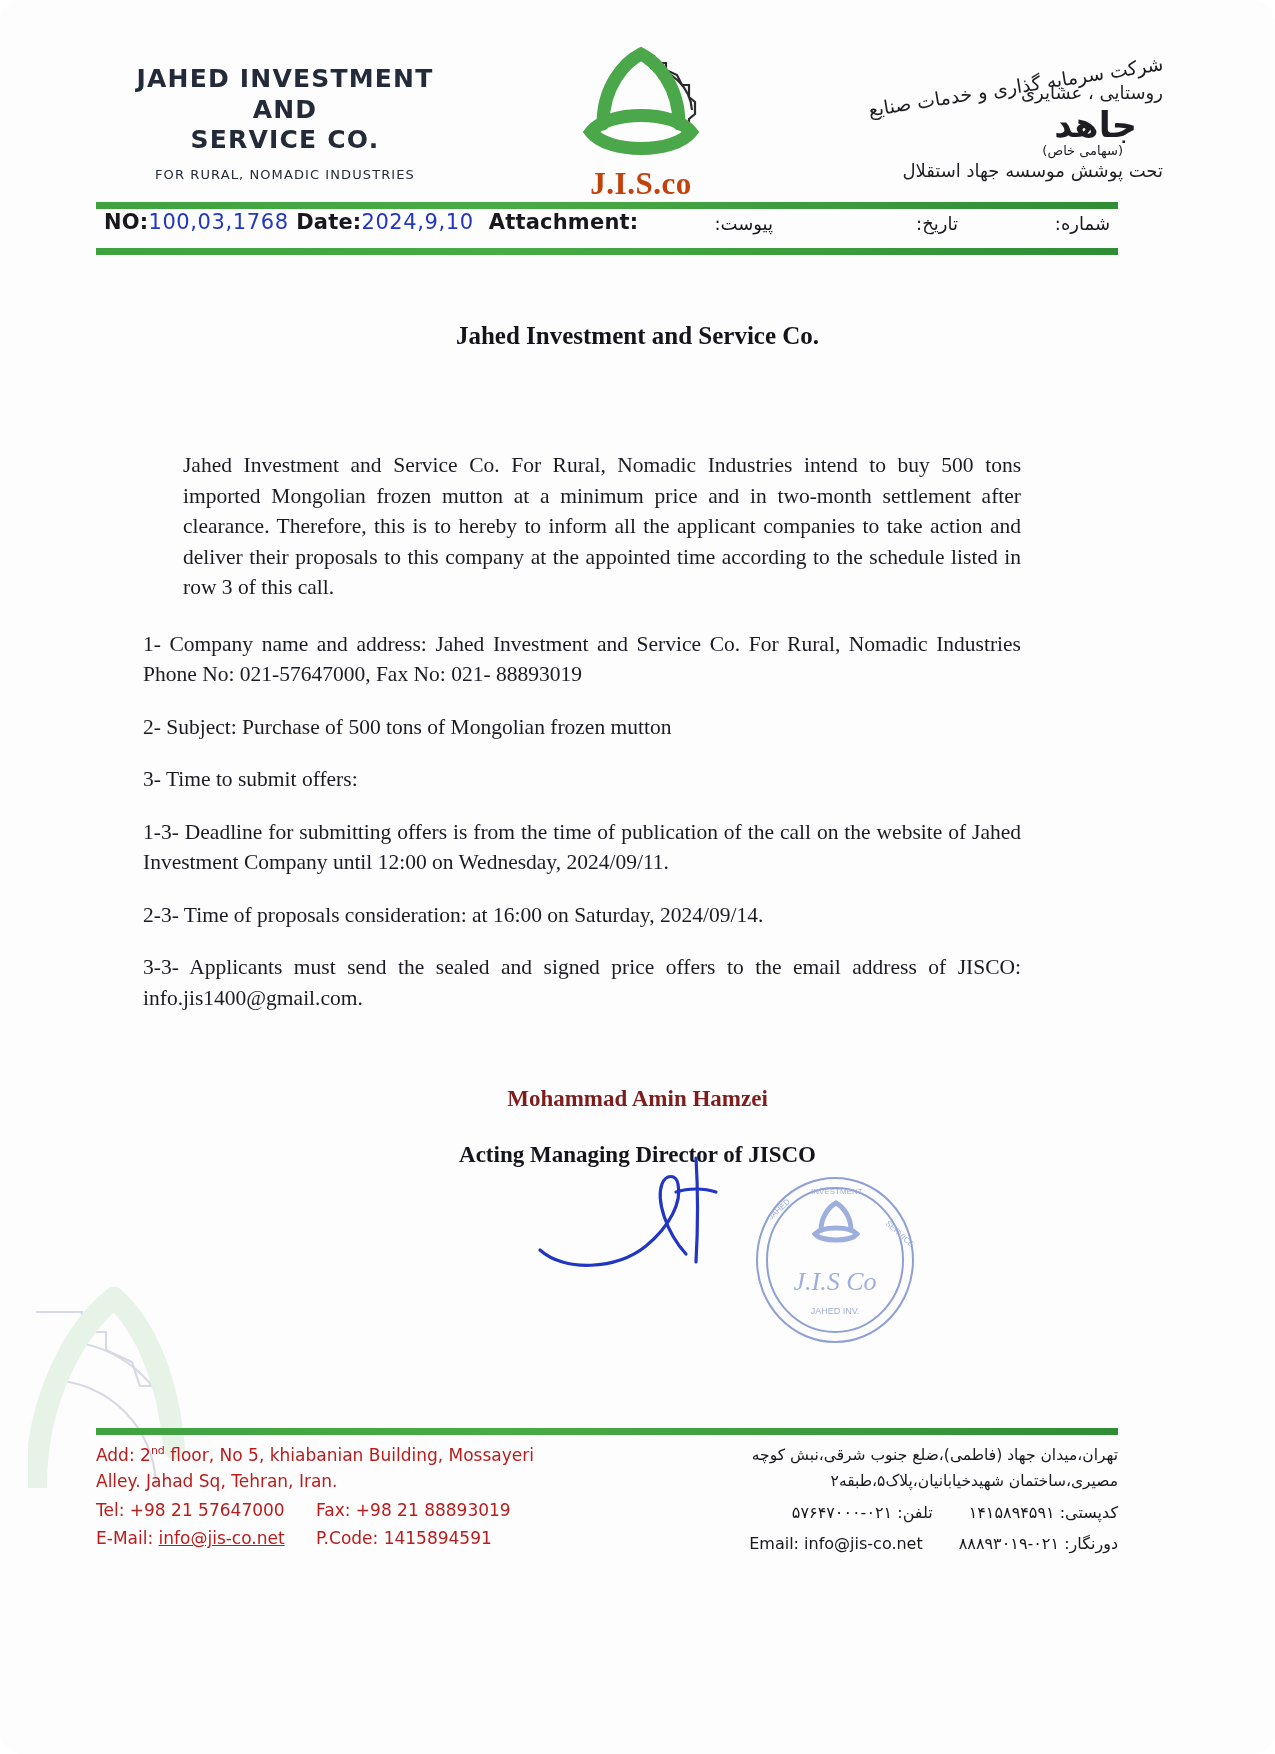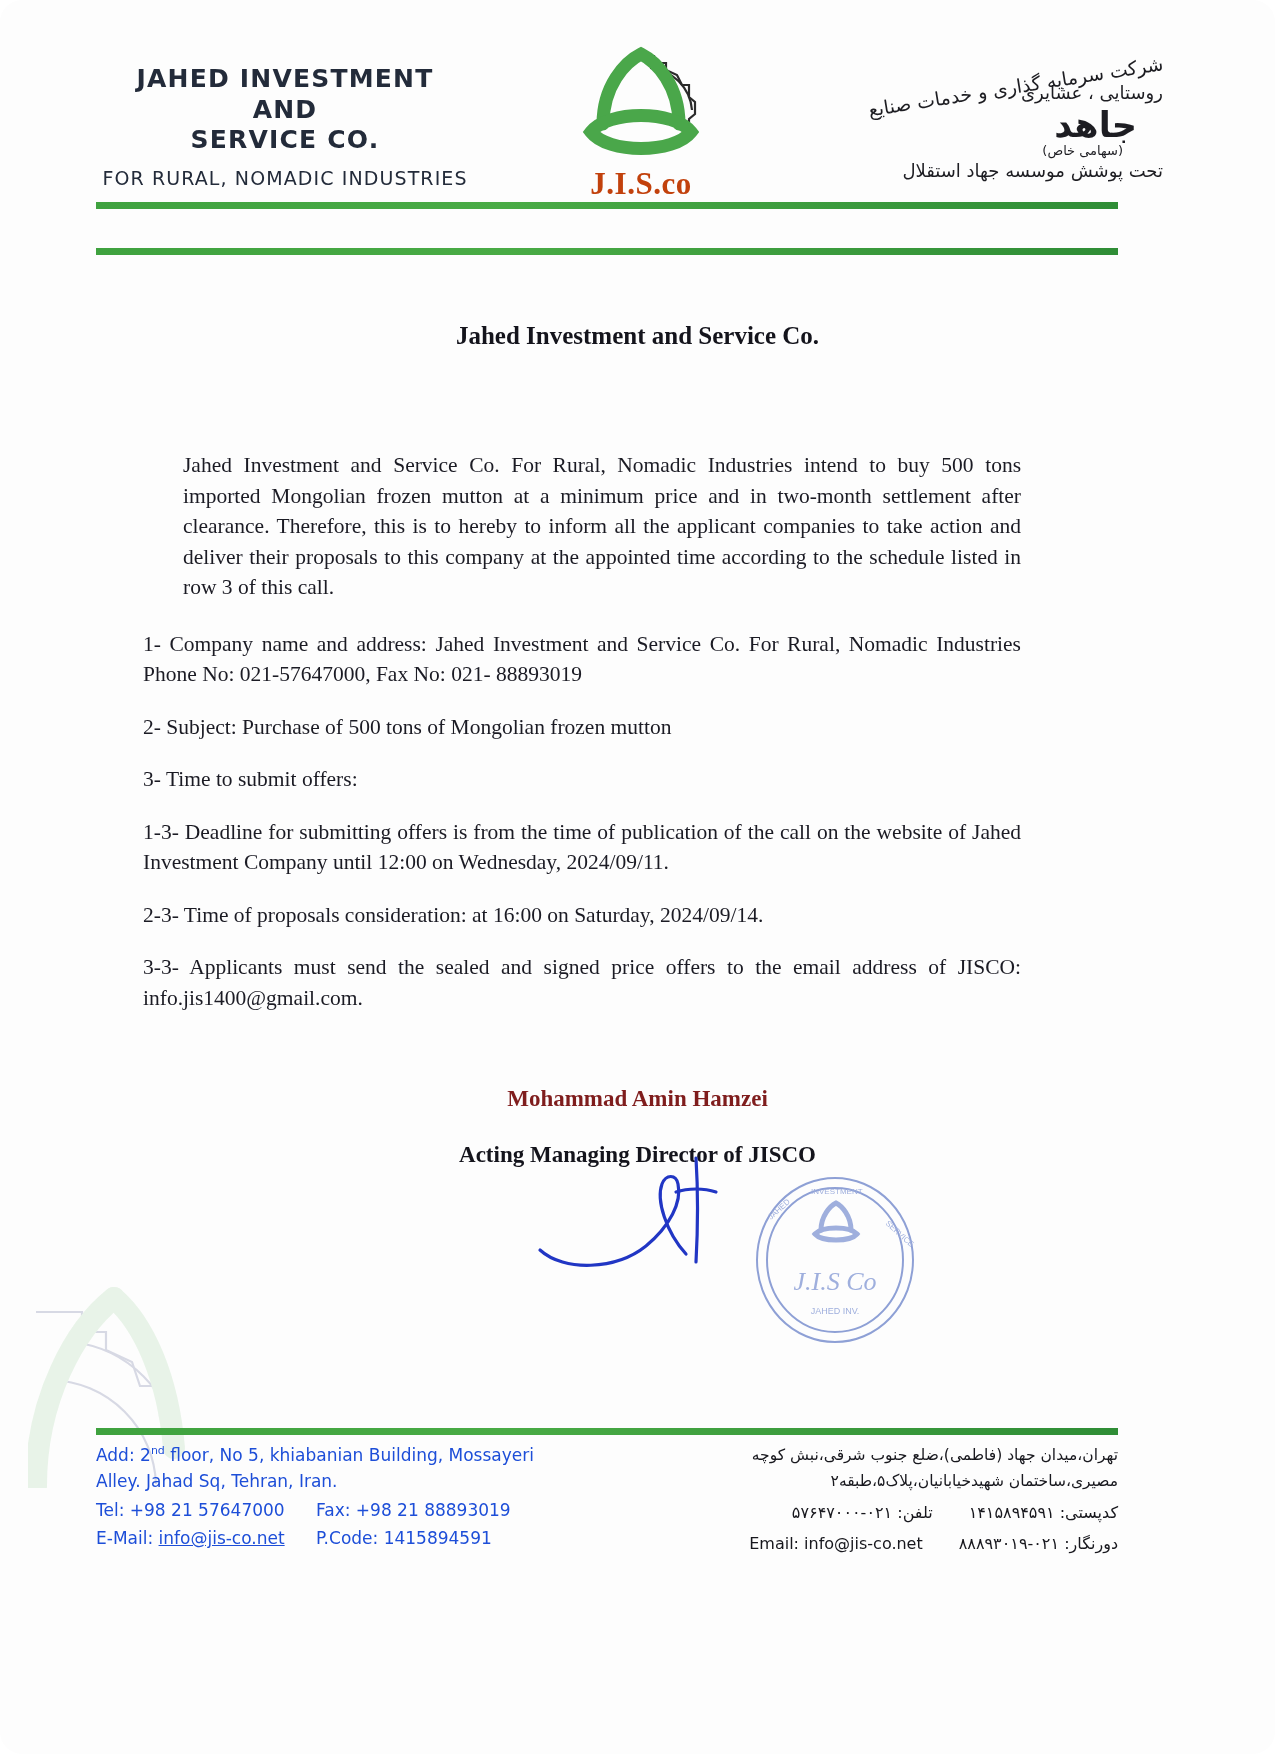--- a/index.html
+++ b/index.html
@@ -35,21 +35,21 @@
     font-family: "DejaVu Sans", sans-serif;
     color: #232b3a;
   }
   .lh-l1 {
     font-size: 25px;
     font-weight: bold;
     letter-spacing: 1.2px;
     line-height: 1.22;
   }
   .lh-l2 {
-    font-size: 19px;
+    font-size: 13px;
     font-weight: normal;
     letter-spacing: 1.1px;
     margin-top: 11px;
   }
 
   .lh-logo {
     position: absolute;
     left: 546px;
     top: -8px;
     width: 190px;
@@ -269,21 +269,21 @@
     width: 1022px;
     height: 160px;
     font-family: "DejaVu Sans", sans-serif;
   }
   .f-left {
     position: absolute;
     left: 0;
     top: 0;
     width: 520px;
     font-size: 17px;
-    color: #1d4ed8;
+    color: #b91c1c;
     line-height: 1.55;
   }
   .f-left .l-addr { white-space: normal; }
   .f-left sup { font-size: 11px; }
   .f-row {
     display: flex;
     margin-top: 2px;
   }
   .f-row .c1 { width: 220px; }
   .f-row .c2 { width: 250px; }
@@ -348,20 +348,26 @@
       <div class="fa-1">شرکت سرمایه گذاری و خدمات صنایع</div>
       <div class="fa-2">روستایی ، عشایری</div>
       <div class="fa-brand">جاهد</div>
       <div class="fa-3">(سهامی خاص)</div>
       <div class="fa-4">تحت پوشش موسسه جهاد استقلال</div>
     </div>
   </div>
 
   <div class="rule-top"></div>
 
+  <div class="meta-row">
+    <div class="meta-en"><span>NO:</span><span class="hand">100,03,1768</span>&nbsp;<span>Date:</span><span class="hand">2024,9,10</span>&nbsp;&nbsp;<span>Attachment:</span></div>
+    <div class="meta-fa attach">پیوست:</div>
+    <div class="meta-fa date">تاریخ:</div>
+    <div class="meta-fa number">شماره:</div>
+  </div>
 
   <div class="rule-bottom"></div>
 
   <div class="doc-title">Jahed Investment and Service Co.</div>
 
   <div class="body-wrap">
     <p class="para j">Jahed Investment and Service Co. For Rural, Nomadic Industries intend to buy 500 tons imported Mongolian frozen mutton at a minimum price and in two-month settlement after clearance. Therefore, this is to hereby to inform all the applicant companies to take action and deliver their proposals to this company at the appointed time according to the schedule listed in row 3 of this call.</p>
     <p class="para tight">1- Company name and address: Jahed Investment and Service Co. For Rural, Nomadic Industries Phone No: 021-57647000, Fax No: 021- 88893019</p>
     <p class="para tight">2- Subject: Purchase of 500 tons of Mongolian frozen mutton</p>
     <p class="para tight">3- Time to submit offers:</p>

